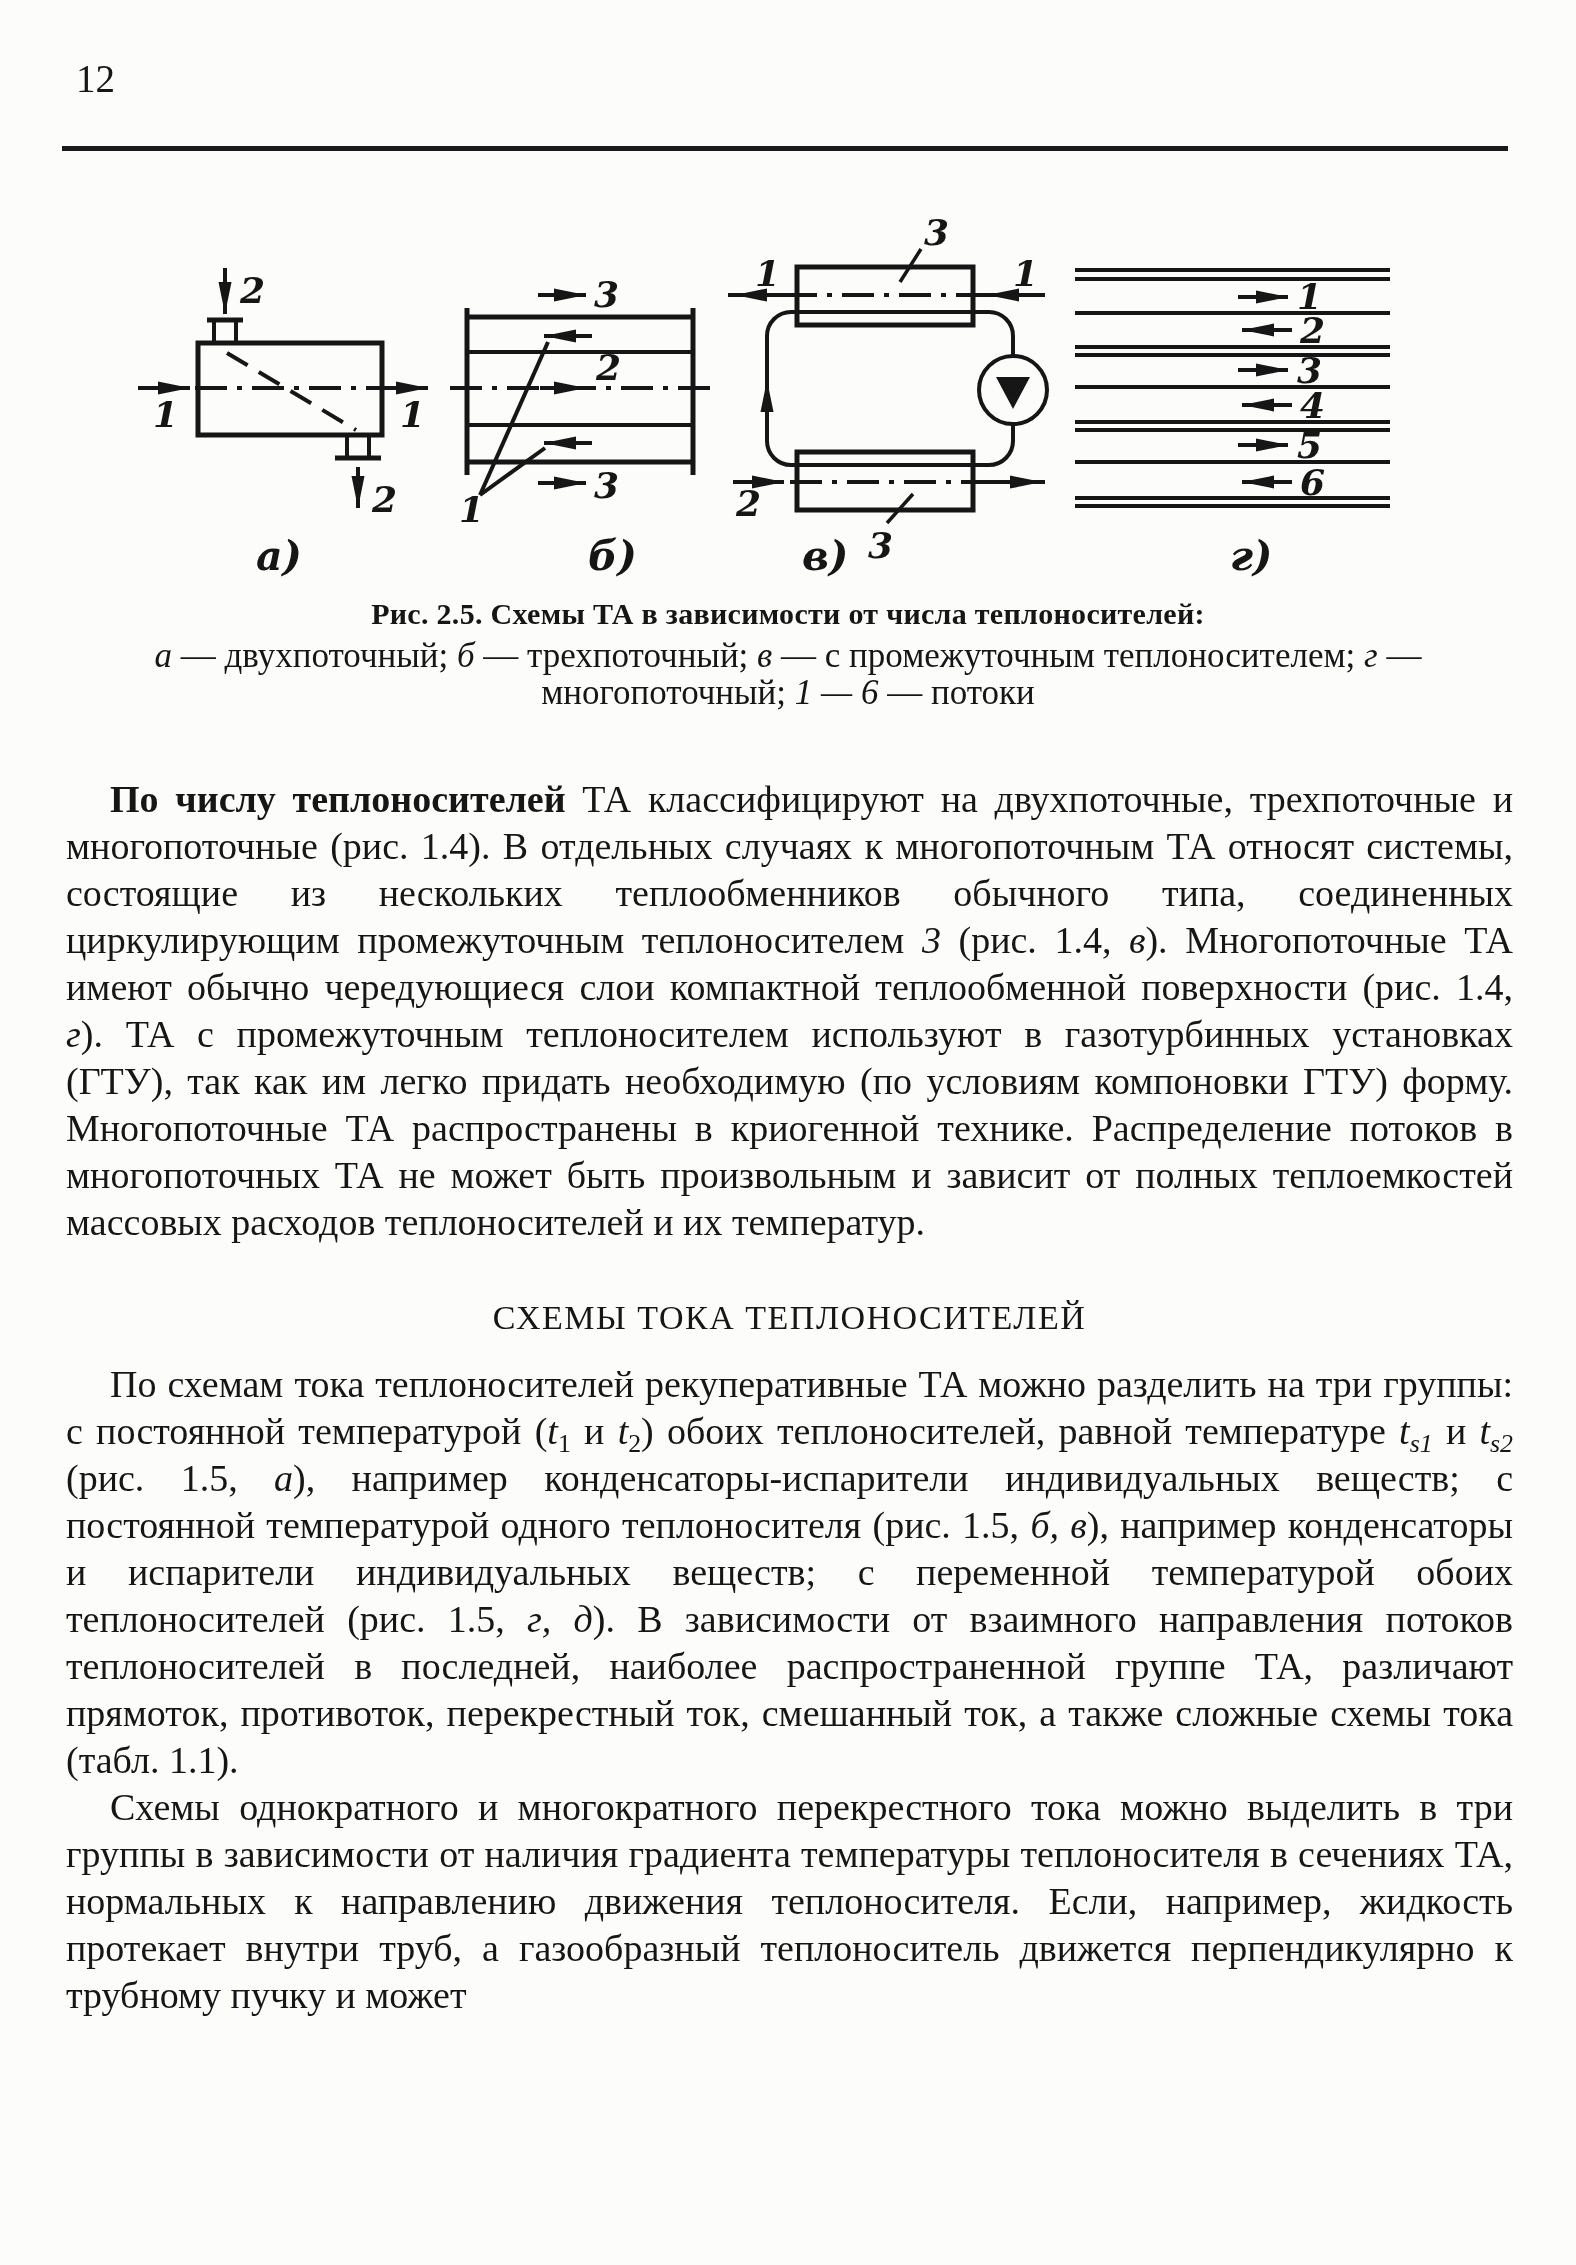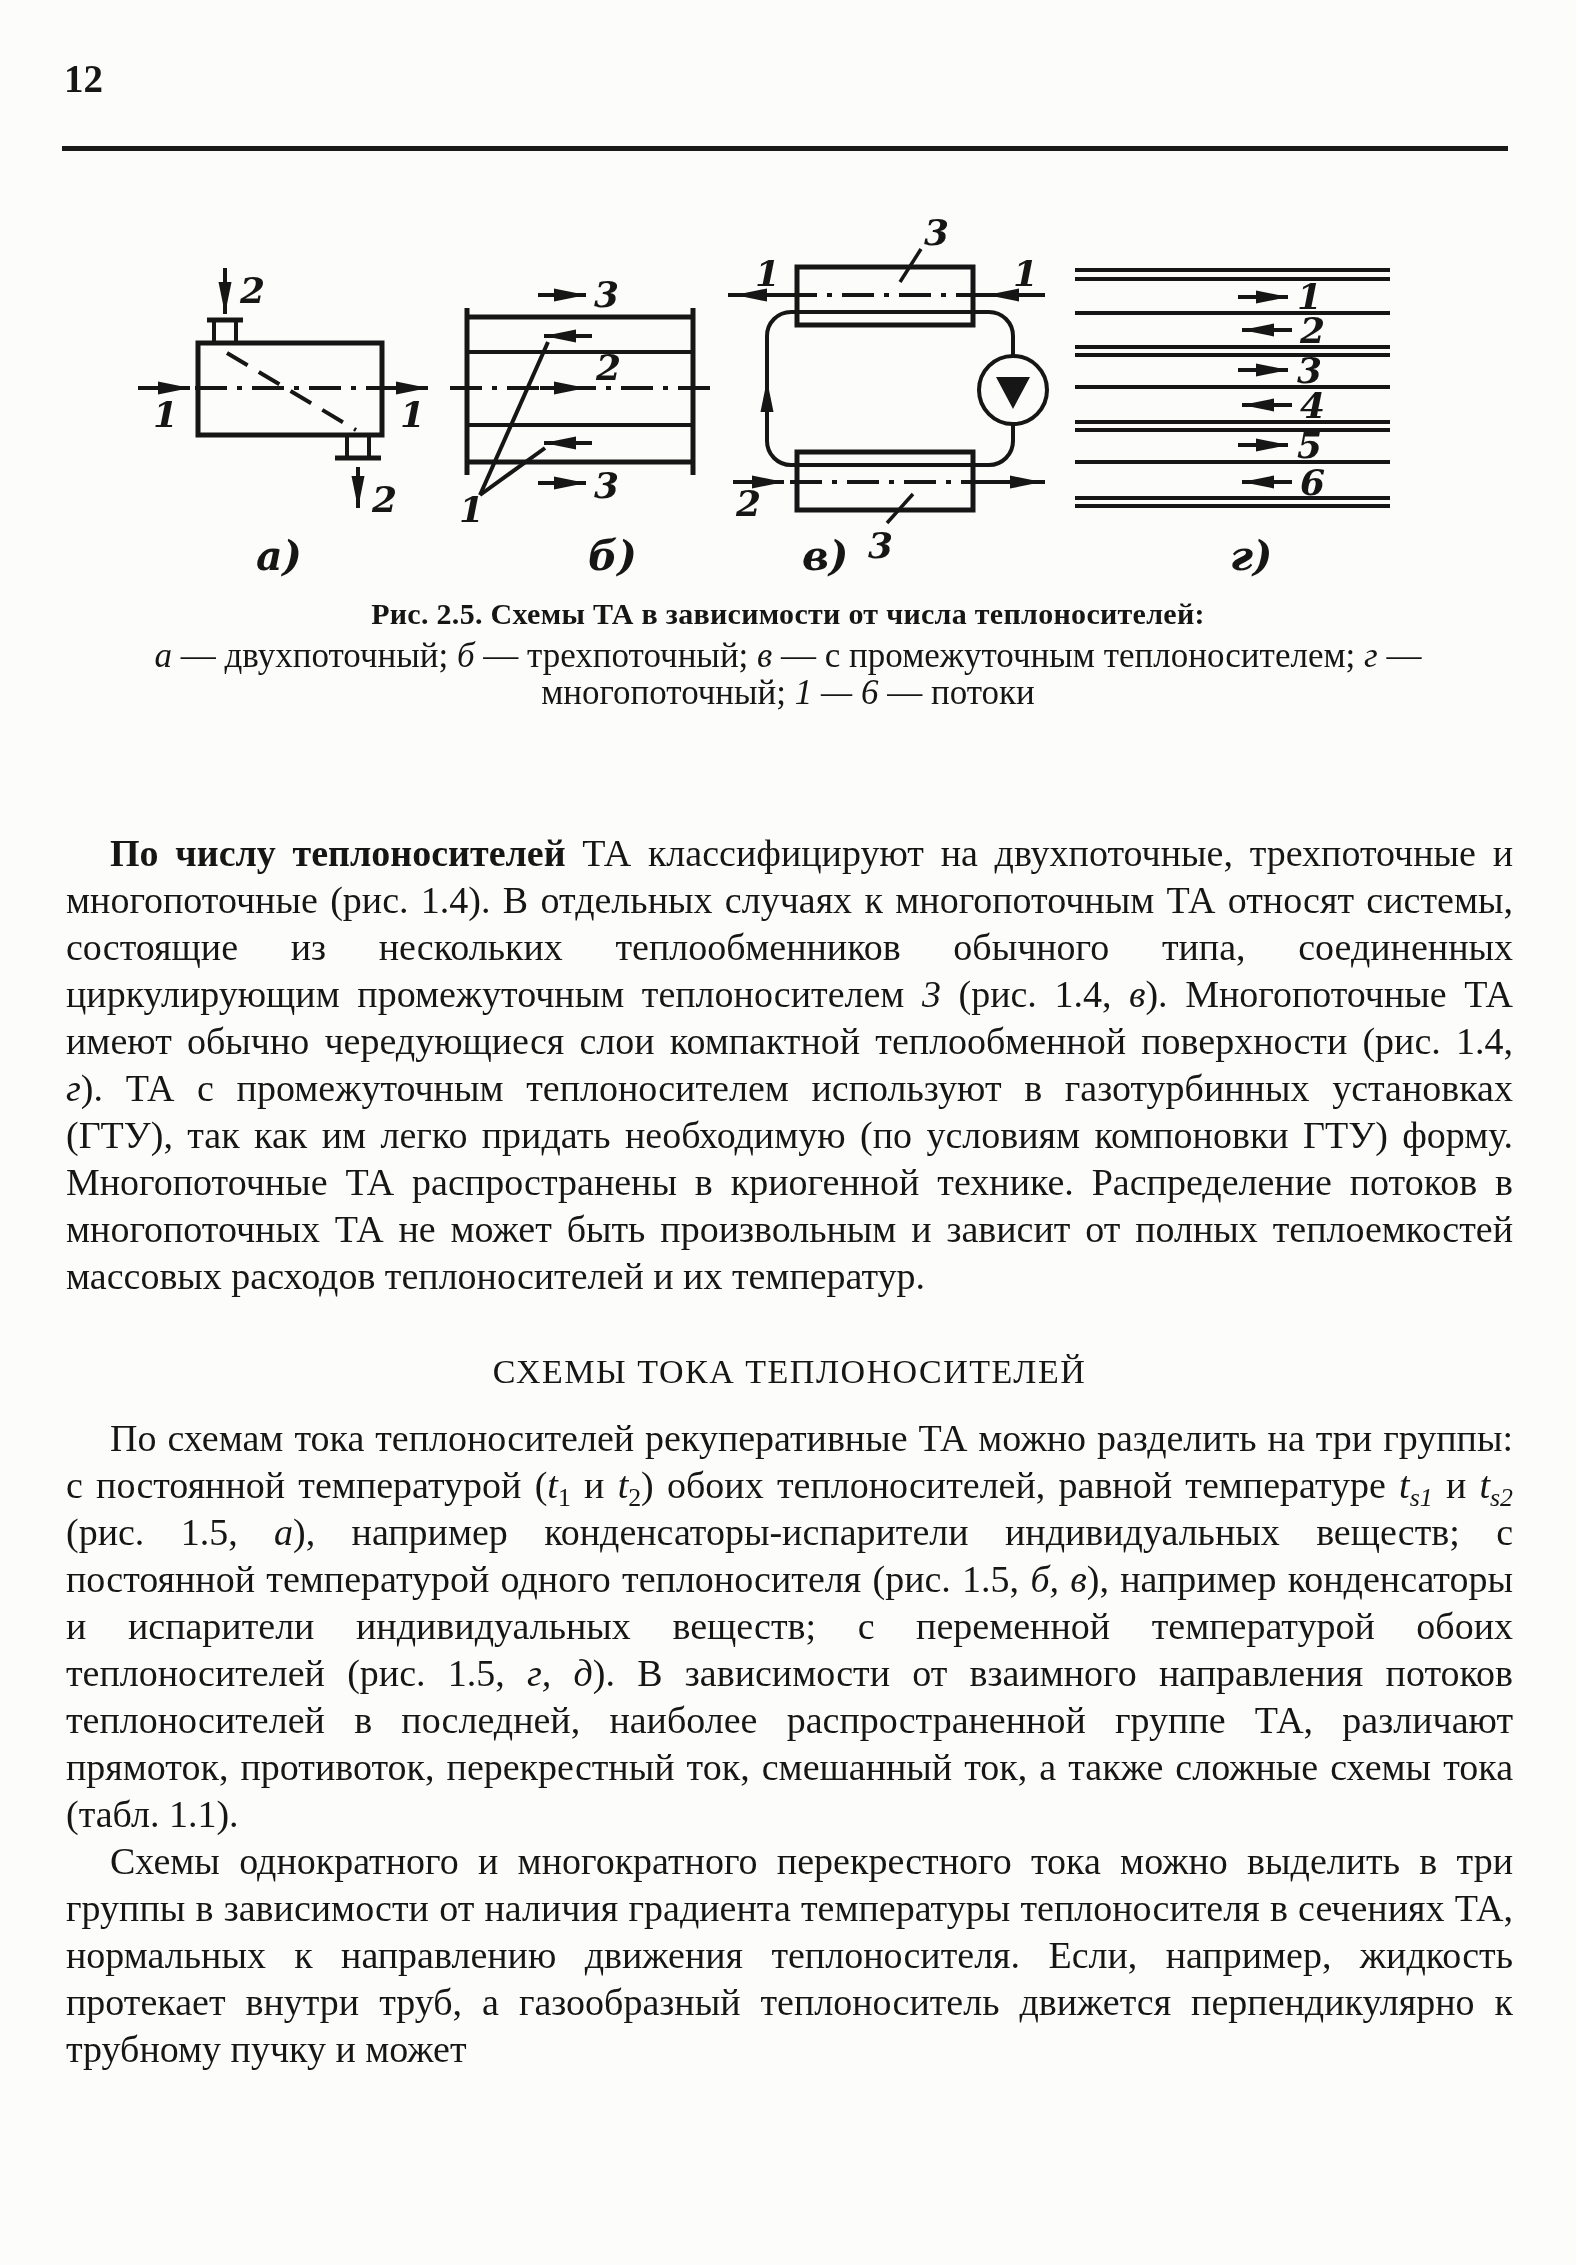--- a/index.html
+++ b/index.html
@@ -3,40 +3,40 @@
 <meta charset="utf-8">
 <style>
   html,body{margin:0;padding:0;background:#888;}
   .page{
     position:relative;width:1576px;height:2265px;margin:0 auto;
     background:#fcfcfa;color:#161616;
     font-family:"Liberation Serif", serif;
     overflow:hidden;
   }
   .pagenum{
-    position:absolute;top:56px;left:64px;
-    font-size:39px;font-weight:bold;
+    position:absolute;top:56px;left:76px;
+    font-size:39px;font-weight:normal;
   }
   .running-title{
     position:absolute;top:58px;right:64px;
     font-size:37px;font-weight:bold;letter-spacing:.5px;white-space:nowrap;
   }
   .rule{
     position:absolute;top:146px;left:62px;width:1446px;height:5px;background:#1a1a1a;
   }
   .figure-svg{position:absolute;top:150px;left:60px;width:1460px;height:460px;}
   .fig-num{font-family:"DejaVu Serif",serif;font-style:italic;font-weight:bold;font-size:36px;fill:#161616;}
   .fig-panel{font-family:"DejaVu Serif",serif;font-style:italic;font-weight:bold;font-size:41px;fill:#161616;}
   .caption{
     position:absolute;top:597px;left:64px;width:1448px;text-align:center;
   }
   .caption-title{font-size:30px;font-weight:bold;letter-spacing:.3px;}
   .caption-body{font-size:35px;line-height:37px;margin-top:6px;padding:0 30px;}
   .bodytext{
-    position:absolute;top:830px;left:66px;width:1447px;
+    position:absolute;top:776px;left:66px;width:1447px;
     font-size:38px;line-height:47px;text-align:justify;
   }
   .para{margin:0;}
   .indent{text-indent:44px;}
   .section{
     margin:48px 0 20px;text-align:center;text-indent:0;
     font-size:34px;font-weight:normal;letter-spacing:1.5px;
   }
   .seg-b{font-weight:bold;}
   .seg-i{font-style:italic;}

